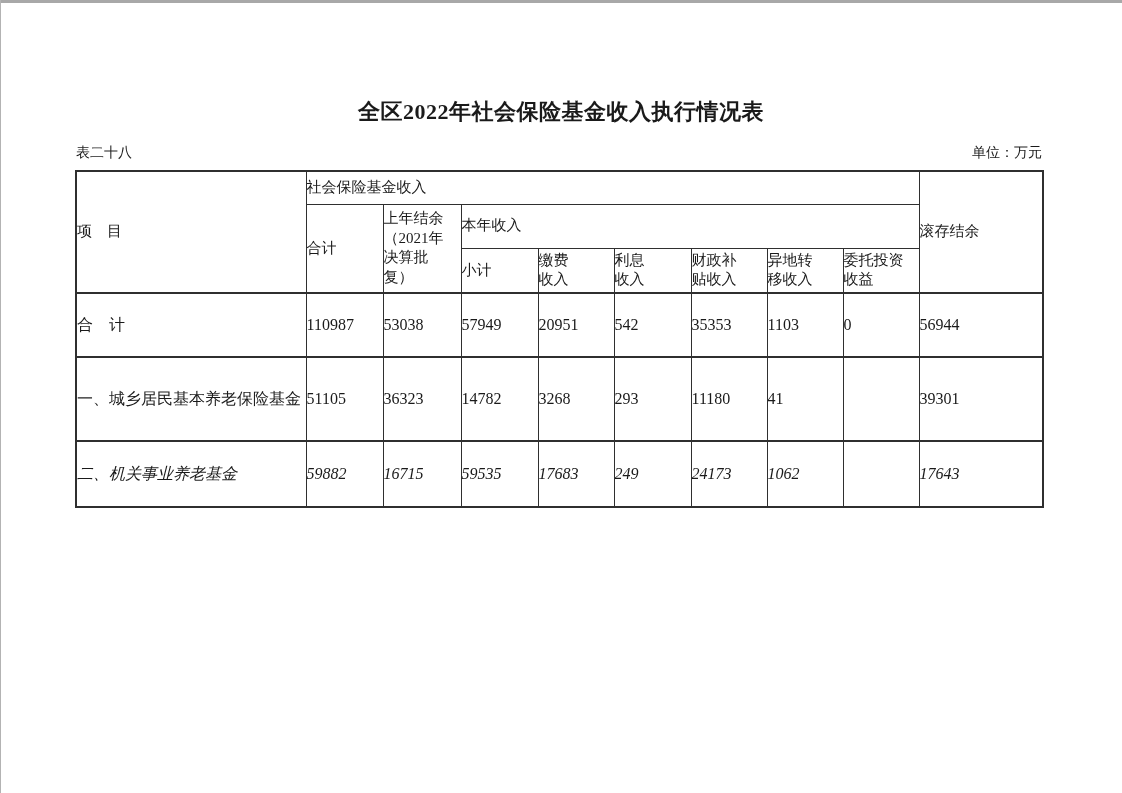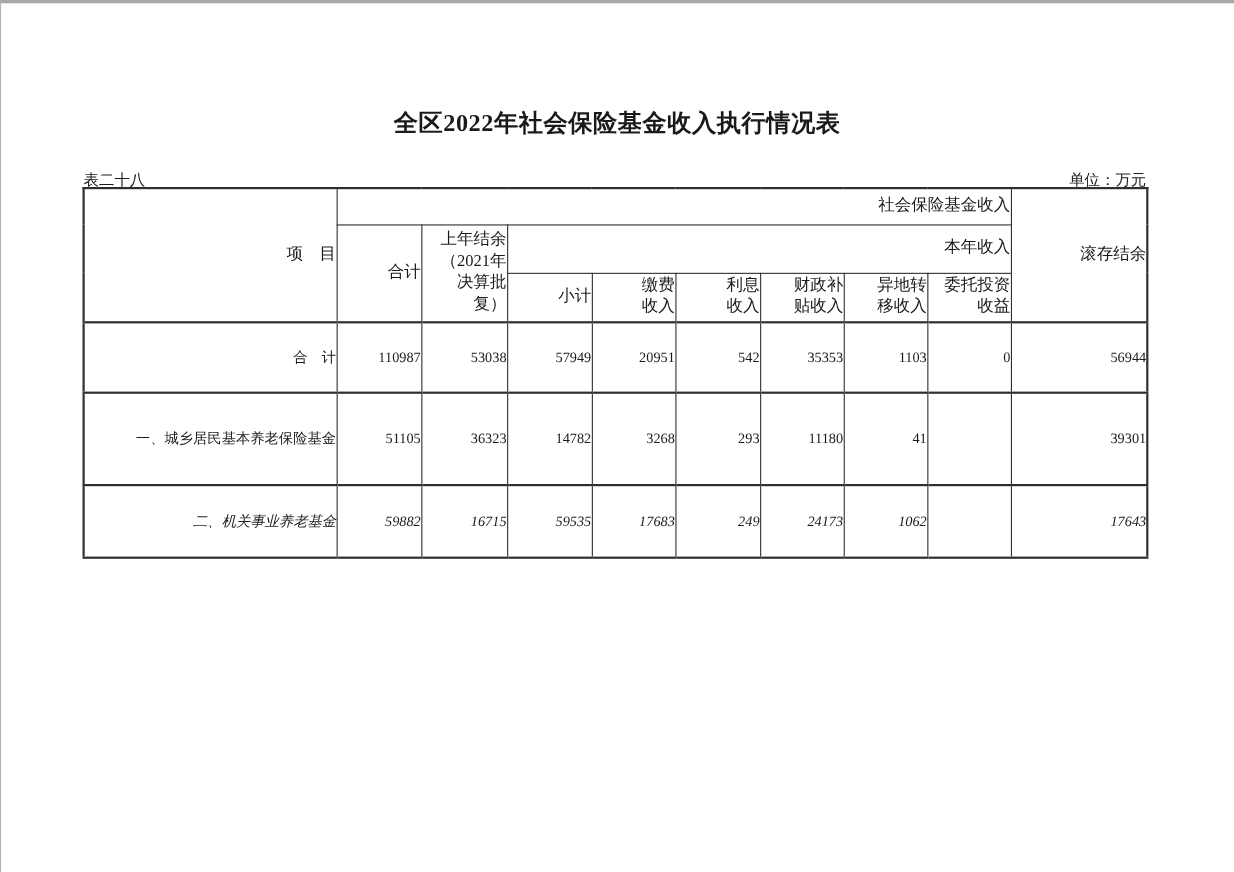--- a/index.html
+++ b/index.html
@@ -22,43 +22,43 @@
   .doc-title {
     position: absolute; top: 97px; left: 0; width: 100%;
     text-align: center;
     font-size: 22px; font-weight: bold;
     letter-spacing: 0.5px;
     white-space: nowrap;
   }
   .caption-row {
     position: absolute; top: 144px; left: 76px; width: 966px;
     display: flex; justify-content: space-between;
-    font-size: 14px; line-height: 17px; margin-top: 12px;
+    font-size: 14px; line-height: 17px;
   }
   table.main {
     position: absolute; top: 170px; left: 75px;
     width: 967px;
     border-collapse: collapse;
     table-layout: fixed;
     border: 2.2px solid #2f2f2f;
   }
   table.main th, table.main td {
     border: 1.4px solid #2f2f2f;
     padding: 0;
-    text-align: right;
+    text-align: left;
     vertical-align: middle;
     font-weight: normal;
     font-size: 15px;
     line-height: 1.3;
     overflow: hidden;
   }
   table.main tbody td {
     border-top: 2.2px solid #2f2f2f;
     border-bottom: 2.2px solid #2f2f2f;
-    font-size: 13px;
+    font-size: 16px;
   }
   .b { font-weight: bold; font-size: 16px; }
   .pre { white-space: pre-line; margin-left: 46px; }
   td.item-left { text-align: left; padding-left: 3px; }
   tr.hr1 { height: 33px; }
   tr.hr2 { height: 44px; }
   tr.hr3 { height: 45px; }
   tr.dr1 { height: 64px; }
   tr.dr2 { height: 84px; }
   tr.dr3 { height: 66px; font-style: italic; }

